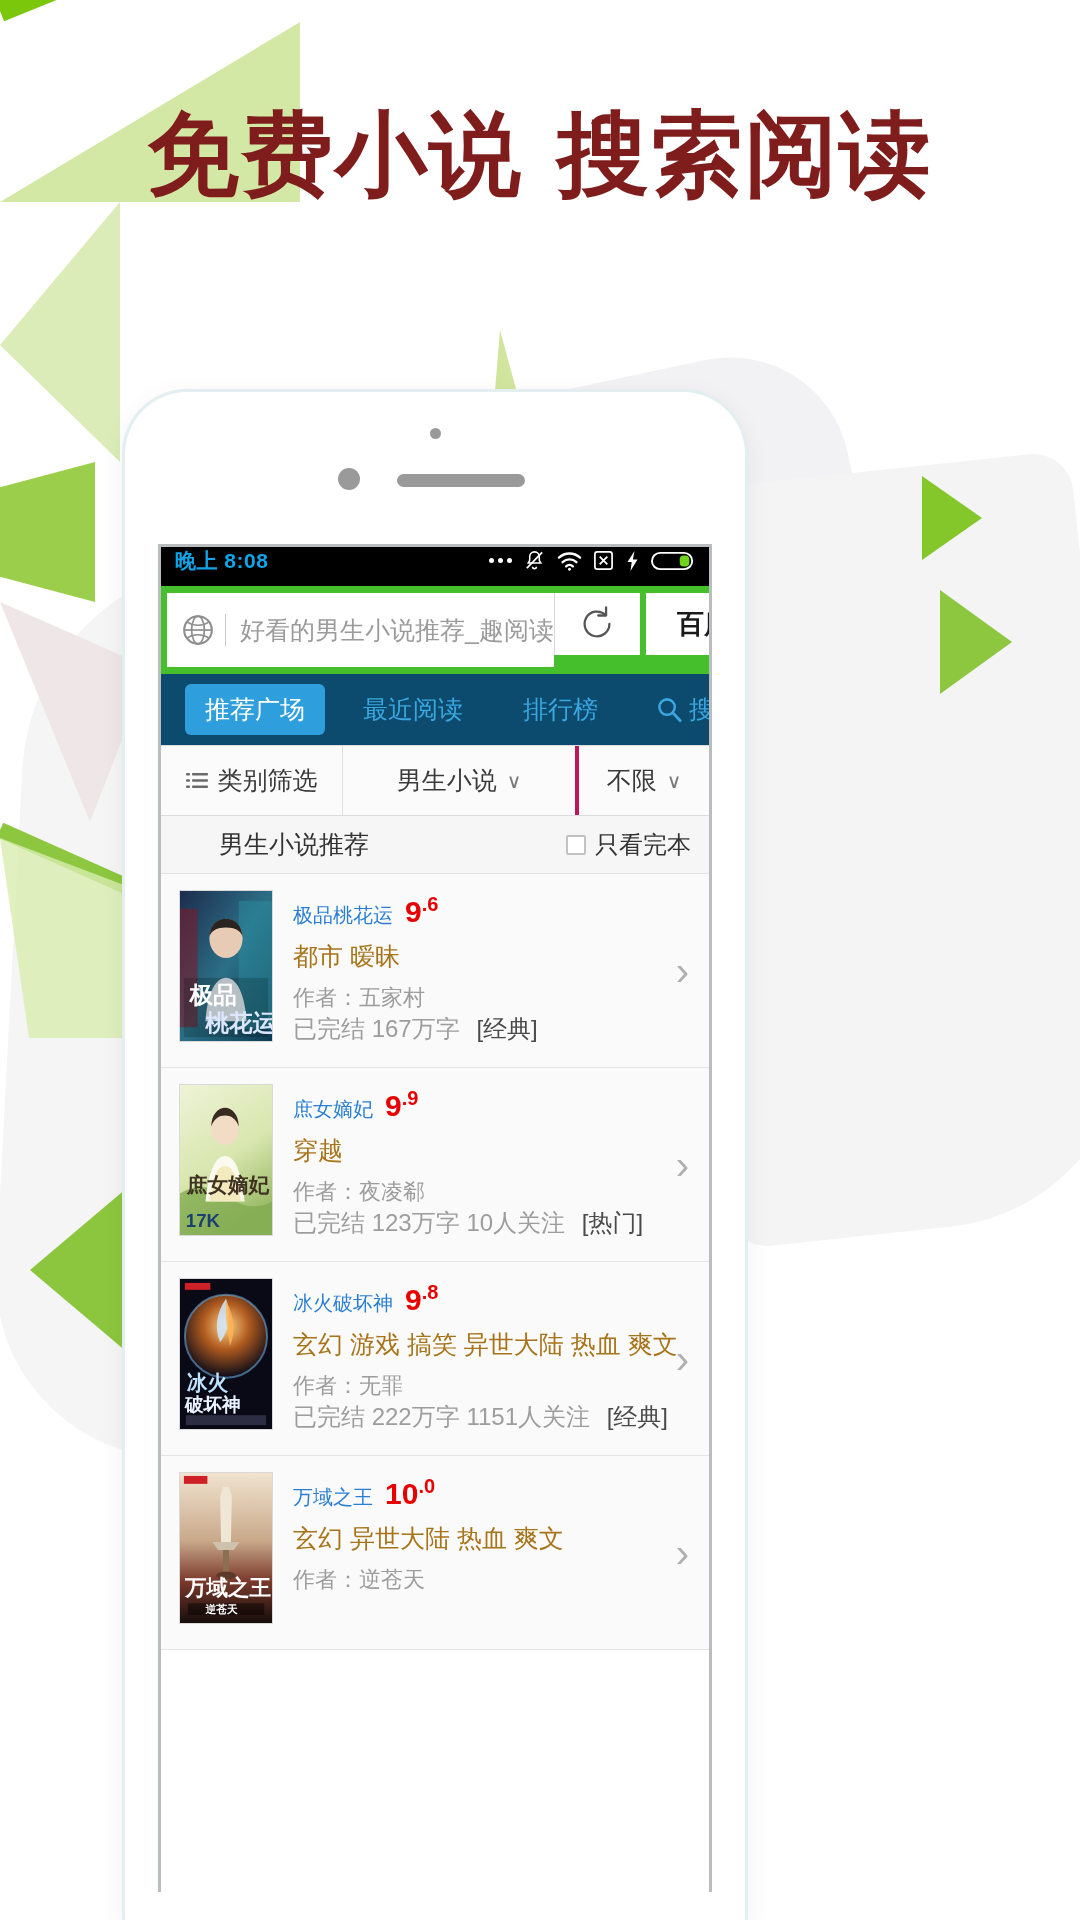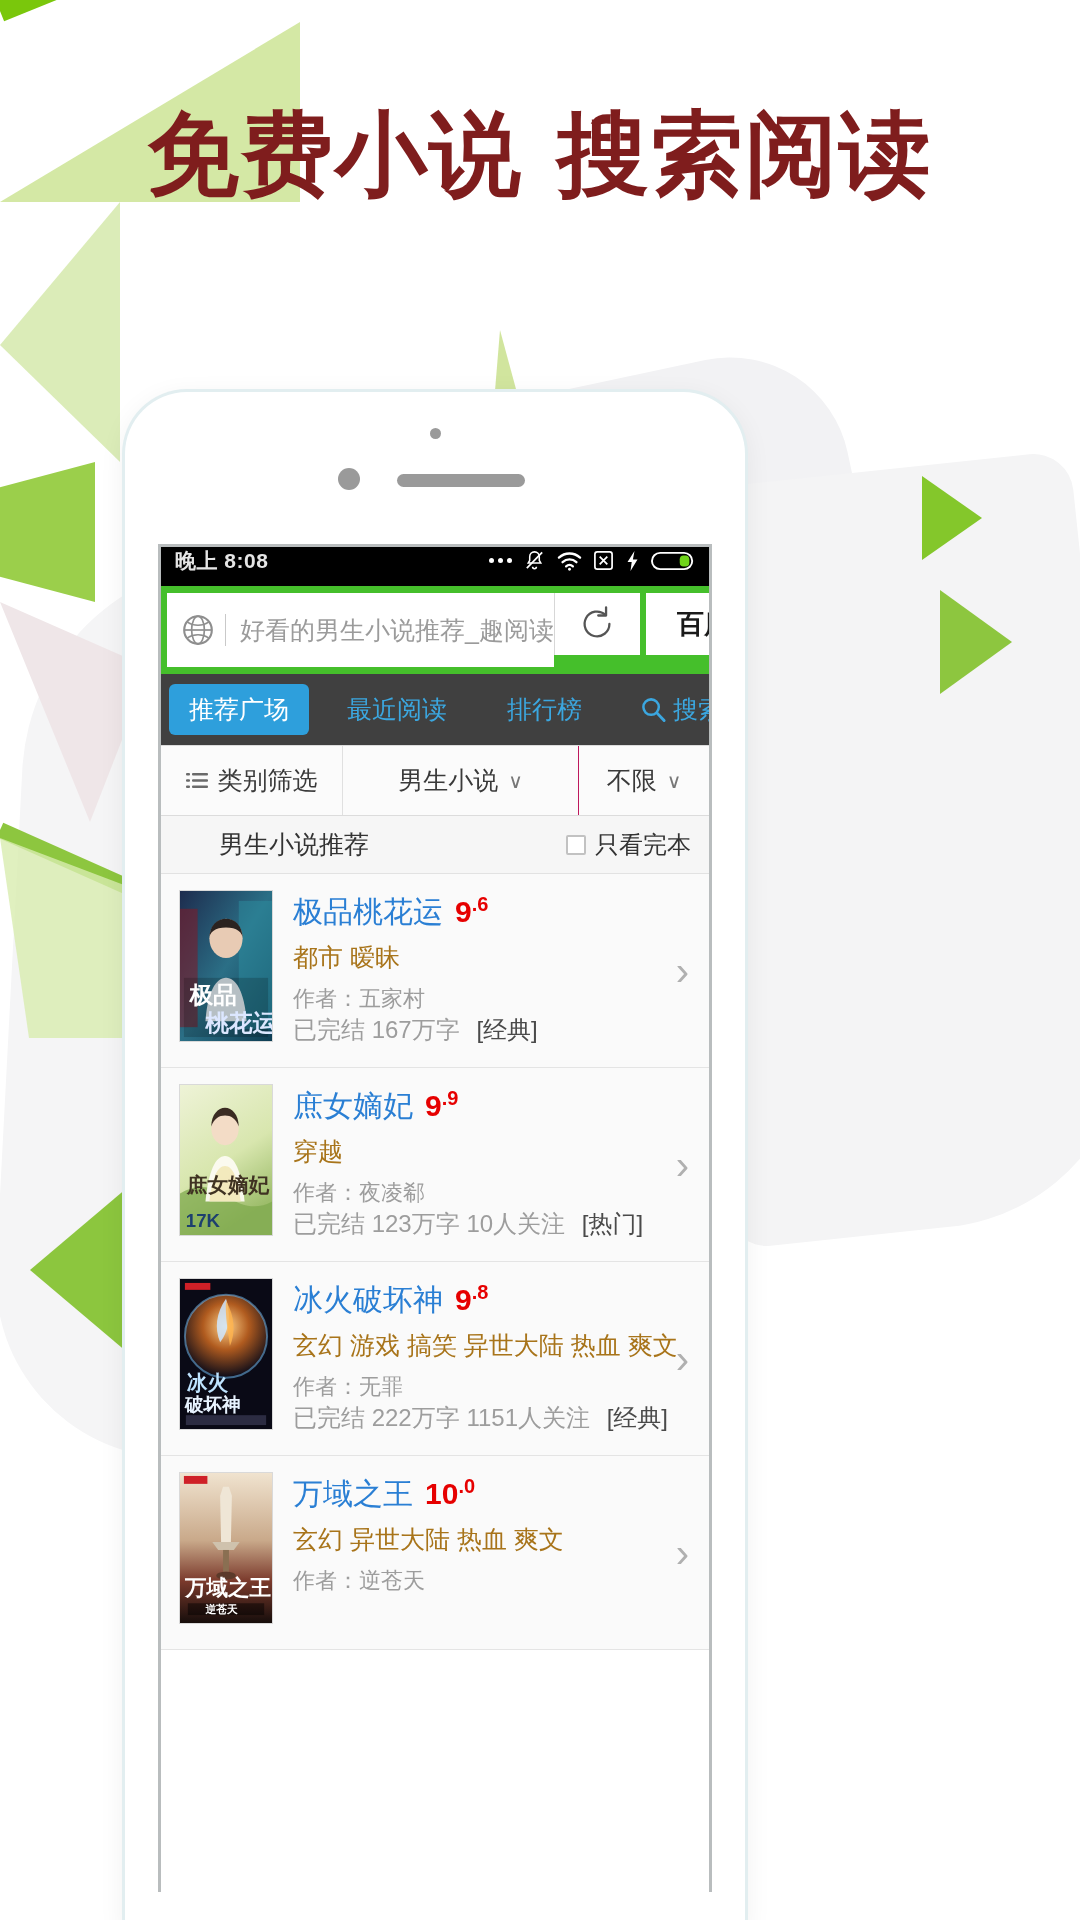--- a/index.html
+++ b/index.html
@@ -163,21 +163,21 @@
     background: #ffffff;
     border: 3px solid #b9bdbe;
     border-bottom: none;
     overflow: hidden;
   }
 
   
   .statusbar {
     height: 39px;
     background: #000;
-    color: #e5e5e5;
+    color: #0ea5e9;
     display: flex; align-items: center;
     padding: 0 12px 12px 14px;
     font-size: 21px;
   }
   .statusbar .time { font-weight: 600; letter-spacing: .5px; }
   .status-icons { margin-left: auto; display: flex; align-items: center; gap: 11px; }
   .st-dots { display: flex; gap: 4px; align-items: center; }
   .st-dots i { width: 5px; height: 5px; background: #fff; border-radius: 50%; display: block; }
   .icon-svg { display: block; }
 
@@ -214,24 +214,24 @@
     margin-left: 6px;
     background: #fff;
     display: flex; align-items: center; justify-content: center;
     height: 62px;
     font-size: 27px; font-weight: 700; color: #1a1a1a;
   }
 
   
   .tabs {
     height: 72px;
-    background: #404040;
+    background: #0c4a6e;
     border-bottom: 1px solid #dcdcdc;
     display: flex; align-items: center;
-    padding: 0 8px;
+    padding: 0 24px;
   }
   .tab {
     font-size: 25px; color: #3ba7e0;
     padding: 9px 16px;
     white-space: nowrap;
     display: flex; align-items: center; gap: 6px;
   }
   .tab.active {
     background: #2e9fdc;
     color: #fff;
@@ -248,21 +248,21 @@
     display: flex;
     background: #fbfbfb;
     border-bottom: 1px solid #dcdcdc;
   }
   .filter {
     display: flex; align-items: center; justify-content: center;
     gap: 10px;
     font-size: 25px; color: #3a3a3a;
   }
   .f1 { flex: 0 0 182px; border-right: 1px solid #e0e0e0; }
-  .f2 { flex: 1 1 auto; border-right: 1px solid #be185d; }
+  .f2 { flex: 1 1 auto; border-right: 4px solid #be185d; }
   .f3 { flex: 0 0 130px; }
   .chev { font-size: 20px; color: #777; }
   .list-icon { width: 22px; height: 18px; display: block; }
 
   
   .section-head {
     height: 58px;
     background: #f6f6f6;
     display: flex; align-items: center;
     padding: 0 18px;
@@ -296,21 +296,21 @@
     flex: 0 0 94px;
     width: 94px; height: 152px;
     border: 1px solid #d9d9d9;
     overflow: hidden;
     position: relative;
     background: #333;
   }
   .cover svg { display: block; width: 100%; height: 100%; }
   .binfo { flex: 1 1 auto; padding-left: 20px; padding-top: 4px; min-width: 0; }
   .brow1 { display: flex; align-items: baseline; gap: 12px; }
-  .btitle { font-size: 30px; color: #2a7fd4; line-height: 1.1; }
+  .btitle { font-size: 20px; color: #2a7fd4; line-height: 1.1; }
   .bscore {
     color: #e60000; font-weight: 700; font-size: 30px;
     line-height: 1; letter-spacing: 0;
   }
   .bscore sup { font-size: 20px; vertical-align: super; }
   .btags { font-size: 25px; color: #a8741a; margin-top: 14px; line-height: 1.2; }
   .bauthor { font-size: 22px; color: #9d9d9d; margin-top: 12px; }
   .bmeta { font-size: 24px; color: #9d9d9d; }
   .bmeta .badge { color: #4a4a4a; margin-left: 10px; }
   .arrow {

